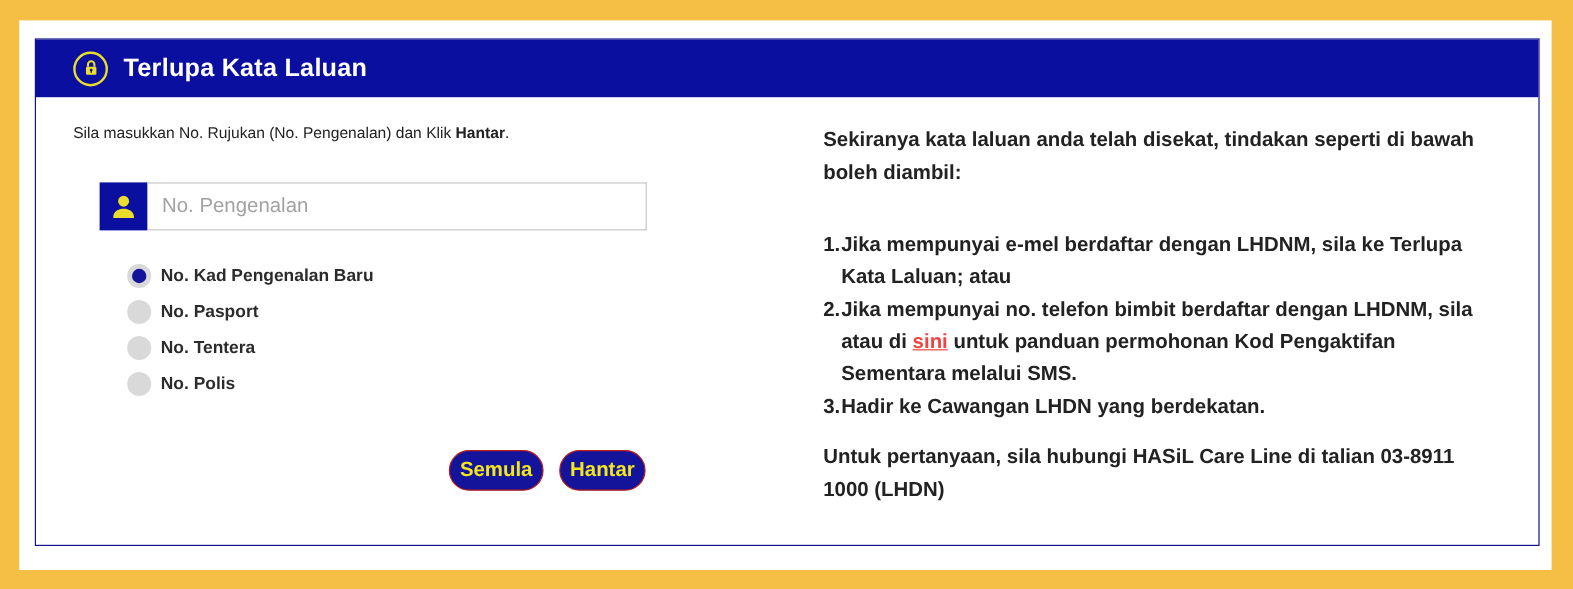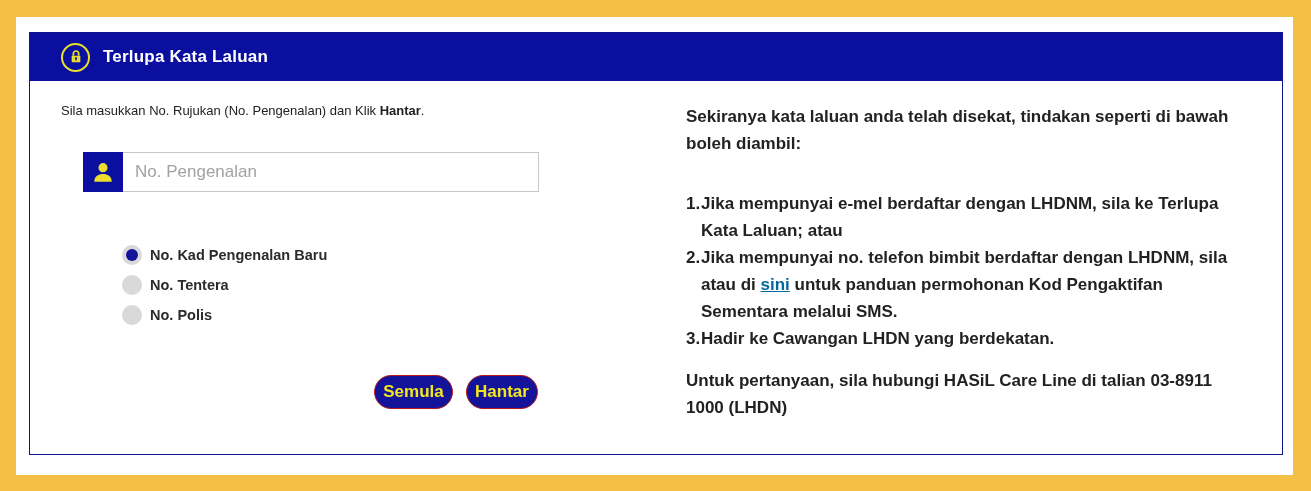--- a/index.html
+++ b/index.html
@@ -31,21 +31,21 @@
   }
   .lock-circle {
     width: 29px; height: 29px;
     border: 2.5px solid #E9DE2B;
     border-radius: 50%;
     display: flex; align-items: center; justify-content: center;
     flex: 0 0 auto;
   }
   .card-title {
     color: #ffffff;
-    font-size: 17px;
+    font-size: 21px;
     font-weight: bold;
     margin-left: 13px;
     letter-spacing: 0.2px;
   }
   
   .instruction {
     position: absolute;
     left: 31px; top: 70px;
     font-size: 13px;
     color: #222222;
@@ -69,21 +69,21 @@
     border-left: none;
     font-family: "Liberation Sans", sans-serif;
     font-size: 17px;
     color: #7f1d1d;
     padding: 0 12px;
     outline: none;
   }
   .id-input::placeholder { color: #a2a2a2; opacity: 1; }
   .radio-group {
     position: absolute;
-    left: 92px; top: 187px; margin-top: 25px;
+    left: 76px; top: 187px;
   }
   .radio-row {
     display: flex;
     align-items: center;
     height: 20px;
     margin-bottom: 10px;
     cursor: pointer;
   }
   .radio-circle {
     width: 20px; height: 20px;
@@ -139,21 +139,21 @@
     counter-increment: step;
     position: relative;
     padding-left: 15px;
   }
   .steps li::before {
     content: counter(step) ".";
     position: absolute;
     left: 0;
   }
   .inline-link {
-    color: #0369a1;
+    color: #ef4444;
     text-decoration: underline;
     cursor: pointer;
   }
   .contact { margin-top: 15px; }
 </style>
 </head>
 <body>
 
 <div class="inner">
   <div class="card">
@@ -186,20 +186,26 @@
       <div class="radio-row selected">
         <span class="radio-circle">
             <span class="radio-dot"></span>
           </span>
         <span class="radio-label">No. Kad Pengenalan Baru</span>
       </div>
       <div class="radio-row">
         <span class="radio-circle">
             <span class="radio-dot"></span>
           </span>
+        <span class="radio-label">No. Pasport</span>
+      </div>
+      <div class="radio-row">
+        <span class="radio-circle">
+            <span class="radio-dot"></span>
+          </span>
         <span class="radio-label">No. Tentera</span>
       </div>
       <div class="radio-row">
         <span class="radio-circle">
             <span class="radio-dot"></span>
           </span>
         <span class="radio-label">No. Polis</span>
       </div>
     </div>
 

